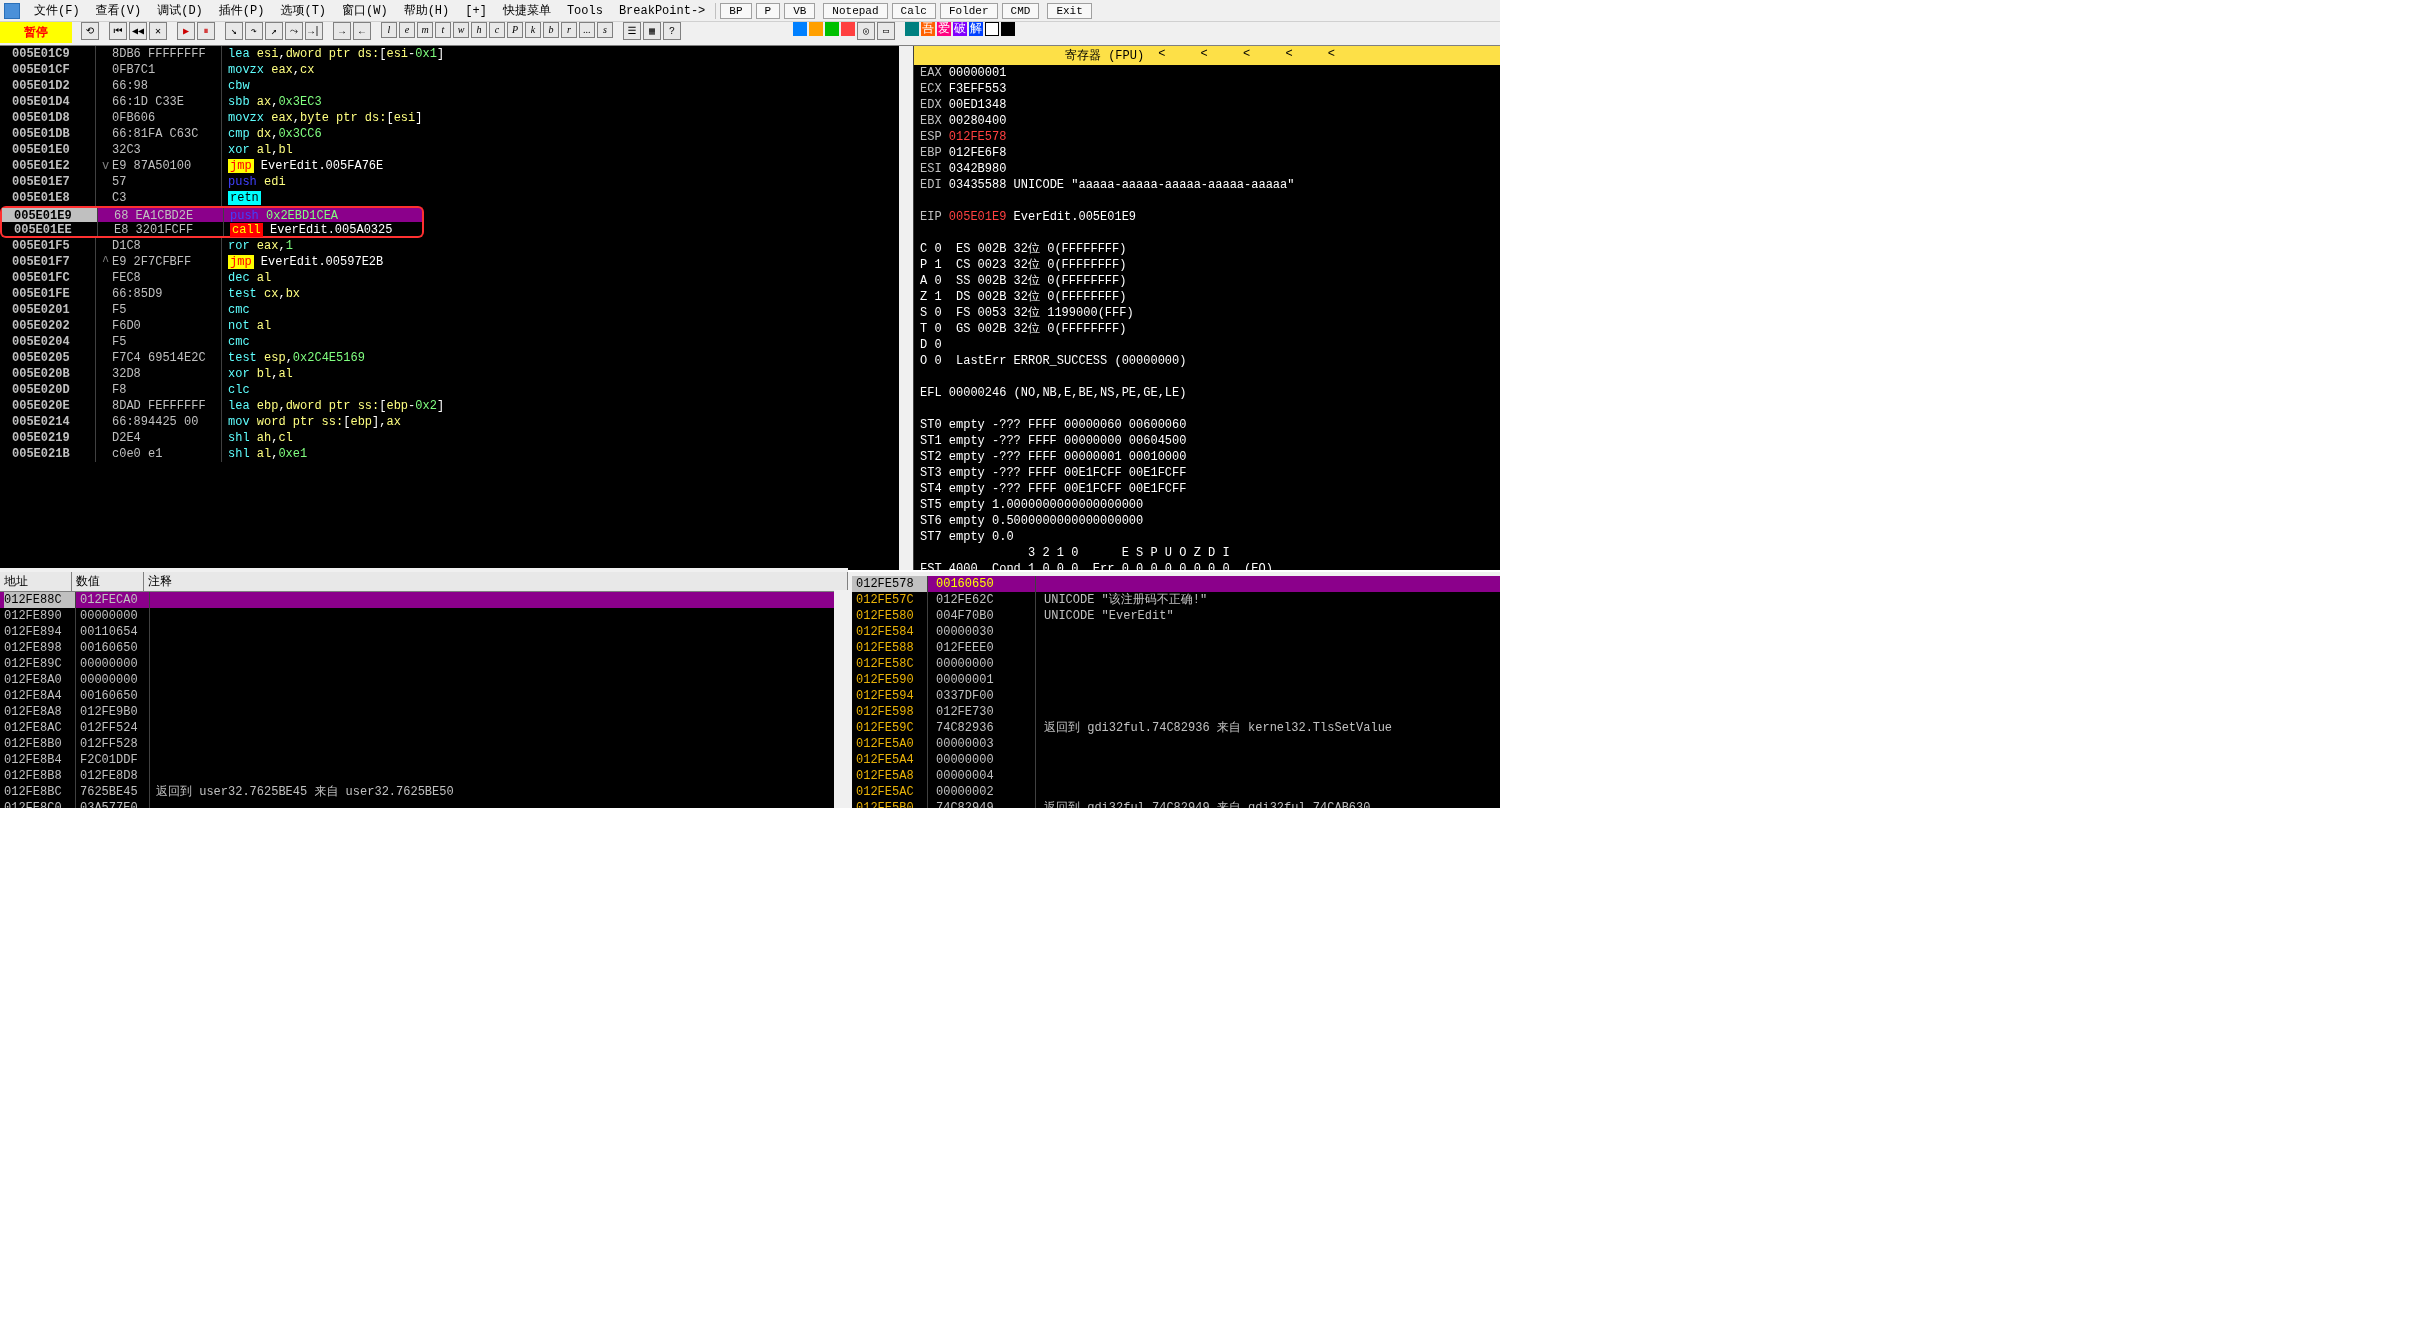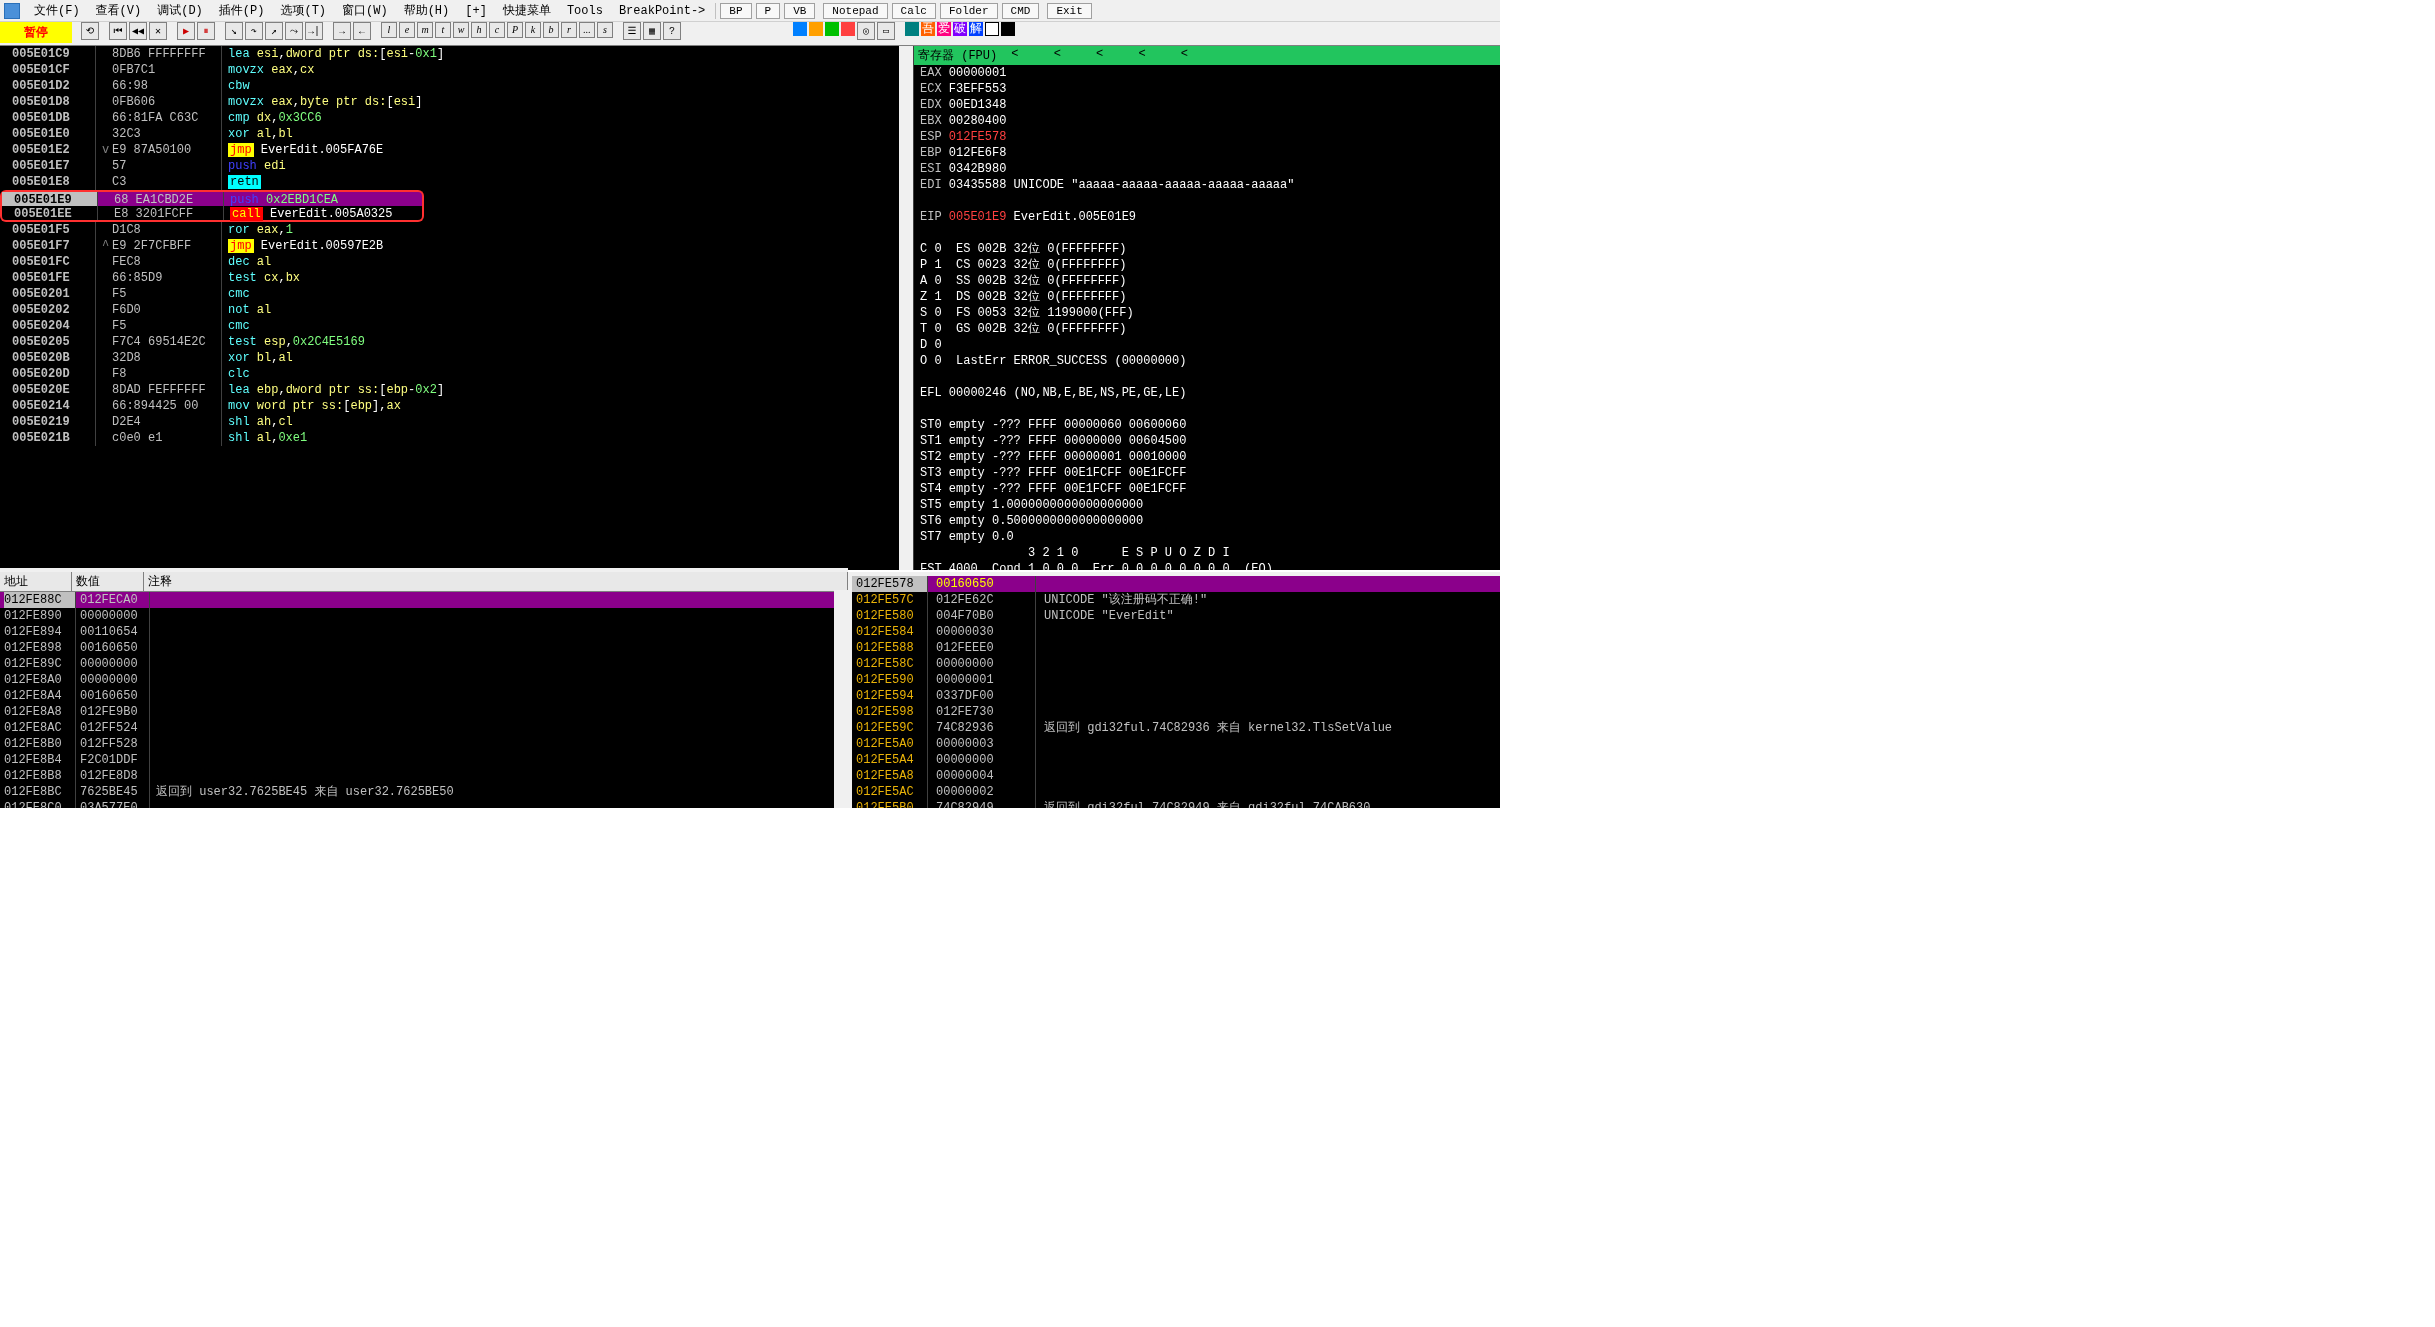--- a/index.html
+++ b/index.html
@@ -138,25 +138,25 @@
 .op-push { color: #4040ff; }
 
 .registers-pane {
   flex: 1;
   background: #000;
   color: #fff;
   overflow: hidden;
   position: relative;
 }
 .registers-pane .title {
-  background: #22c55e;
+  background: #fde047;
   color: #000;
   padding: 1px 4px;
   display: flex;
-  justify-content: flex-start;
+  justify-content: center;
 }
 .registers-pane .title .chevrons span {
   margin: 0 14px;
   cursor: pointer;
 }
 .reg-line {
   padding-left: 6px;
   height: 16px;
   line-height: 16px;
   white-space: pre;
@@ -257,20 +257,21 @@
   <span class="colorbox" style="background:#fff;border:1px solid #000"></span>
   <span class="colorbox" style="background:#000"></span>
 </div>
 
 <div class="main-area">
   <div class="disasm-pane">
     <div id="disasm-host">
         <div class="disasm-row"><div class="addr">005E01C9</div><div class="bytes"><span style="display: inline-block; width: 10px; color: rgb(128, 128, 128);"> </span><span>8DB6 FFFFFFFF</span></div><div class="instr"><span class="op-mnemonic">lea</span><span> </span><span class="op-reg">esi</span><span class="op-addr">,</span><span class="op-reg">dword ptr ds:</span><span class="op-addr">[</span><span class="op-reg">esi</span><span class="op-addr">-</span><span class="op-num">0x1</span><span class="op-addr">]</span></div></div>
         <div class="disasm-row"><div class="addr">005E01CF</div><div class="bytes"><span style="display: inline-block; width: 10px; color: rgb(128, 128, 128);"> </span><span>0FB7C1</span></div><div class="instr"><span class="op-mnemonic">movzx</span><span> </span><span class="op-reg">eax</span><span class="op-addr">,</span><span class="op-reg">cx</span></div></div>
         <div class="disasm-row"><div class="addr">005E01D2</div><div class="bytes"><span style="display: inline-block; width: 10px; color: rgb(128, 128, 128);"> </span><span>66:98</span></div><div class="instr"><span class="op-mnemonic">cbw</span></div></div>
+        <div class="disasm-row"><div class="addr">005E01D4</div><div class="bytes"><span style="display: inline-block; width: 10px; color: rgb(128, 128, 128);"> </span><span>66:1D C33E</span></div><div class="instr"><span class="op-mnemonic">sbb</span><span> </span><span class="op-reg">ax</span><span class="op-addr">,</span><span class="op-num">0x3EC3</span></div></div>
         <div class="disasm-row"><div class="addr">005E01D8</div><div class="bytes"><span style="display: inline-block; width: 10px; color: rgb(128, 128, 128);"> </span><span>0FB606</span></div><div class="instr"><span class="op-mnemonic">movzx</span><span> </span><span class="op-reg">eax</span><span class="op-addr">,</span><span class="op-reg">byte ptr ds:</span><span class="op-addr">[</span><span class="op-reg">esi</span><span class="op-addr">]</span></div></div>
         <div class="disasm-row"><div class="addr">005E01DB</div><div class="bytes"><span style="display: inline-block; width: 10px; color: rgb(128, 128, 128);"> </span><span>66:81FA C63C</span></div><div class="instr"><span class="op-mnemonic">cmp</span><span> </span><span class="op-reg">dx</span><span class="op-addr">,</span><span class="op-num">0x3CC6</span></div></div>
         <div class="disasm-row"><div class="addr">005E01E0</div><div class="bytes"><span style="display: inline-block; width: 10px; color: rgb(128, 128, 128);"> </span><span>32C3</span></div><div class="instr"><span class="op-mnemonic">xor</span><span> </span><span class="op-reg">al</span><span class="op-addr">,</span><span class="op-reg">bl</span></div></div>
         <div class="disasm-row"><div class="addr">005E01E2</div><div class="bytes"><span style="display: inline-block; width: 10px; color: rgb(128, 128, 128);">v</span><span>E9 87A50100</span></div><div class="instr"><span class="op-jmp">jmp</span><span> </span><span class="op-addr">EverEdit.005FA76E</span></div></div>
         <div class="disasm-row"><div class="addr">005E01E7</div><div class="bytes"><span style="display: inline-block; width: 10px; color: rgb(128, 128, 128);"> </span><span>57</span></div><div class="instr"><span class="op-push">push</span><span> </span><span class="op-reg">edi</span></div></div>
         <div class="disasm-row"><div class="addr">005E01E8</div><div class="bytes"><span style="display: inline-block; width: 10px; color: rgb(128, 128, 128);"> </span><span>C3</span></div><div class="instr"><span class="op-retn">retn</span></div></div>
         <div class="disasm-row highlighted red-box" style="border-bottom: none; border-radius: 6px 6px 0px 0px; width: 424px;"><div class="addr">005E01E9</div><div class="bytes"><span style="display: inline-block; width: 10px; color: rgb(128, 128, 128);"> </span><span>68 EA1CBD2E</span></div><div class="instr"><span class="op-push">push</span><span> </span><span class="op-num">0x2EBD1CEA</span></div></div>
         <div class="disasm-row" style="border-top: none; border-right: 2px solid rgb(255, 48, 48); border-bottom: 2px solid rgb(255, 48, 48); border-left: 2px solid rgb(255, 48, 48); border-image: initial; border-radius: 0px 0px 6px 6px; width: 424px;"><div class="addr">005E01EE</div><div class="bytes"><span style="display: inline-block; width: 10px; color: rgb(128, 128, 128);"> </span><span>E8 3201FCFF</span></div><div class="instr"><span class="op-call">call</span><span> </span><span class="op-addr">EverEdit.005A0325</span></div></div>
         <div class="disasm-row"><div class="addr">005E01F5</div><div class="bytes"><span style="display: inline-block; width: 10px; color: rgb(128, 128, 128);"> </span><span>D1C8</span></div><div class="instr"><span class="op-mnemonic">ror</span><span> </span><span class="op-reg">eax</span><span class="op-addr">,</span><span class="op-num">1</span></div></div>
         <div class="disasm-row"><div class="addr">005E01F7</div><div class="bytes"><span style="display: inline-block; width: 10px; color: rgb(128, 128, 128);">^</span><span>E9 2F7CFBFF</span></div><div class="instr"><span class="op-jmp">jmp</span><span> </span><span class="op-addr">EverEdit.00597E2B</span></div></div>

